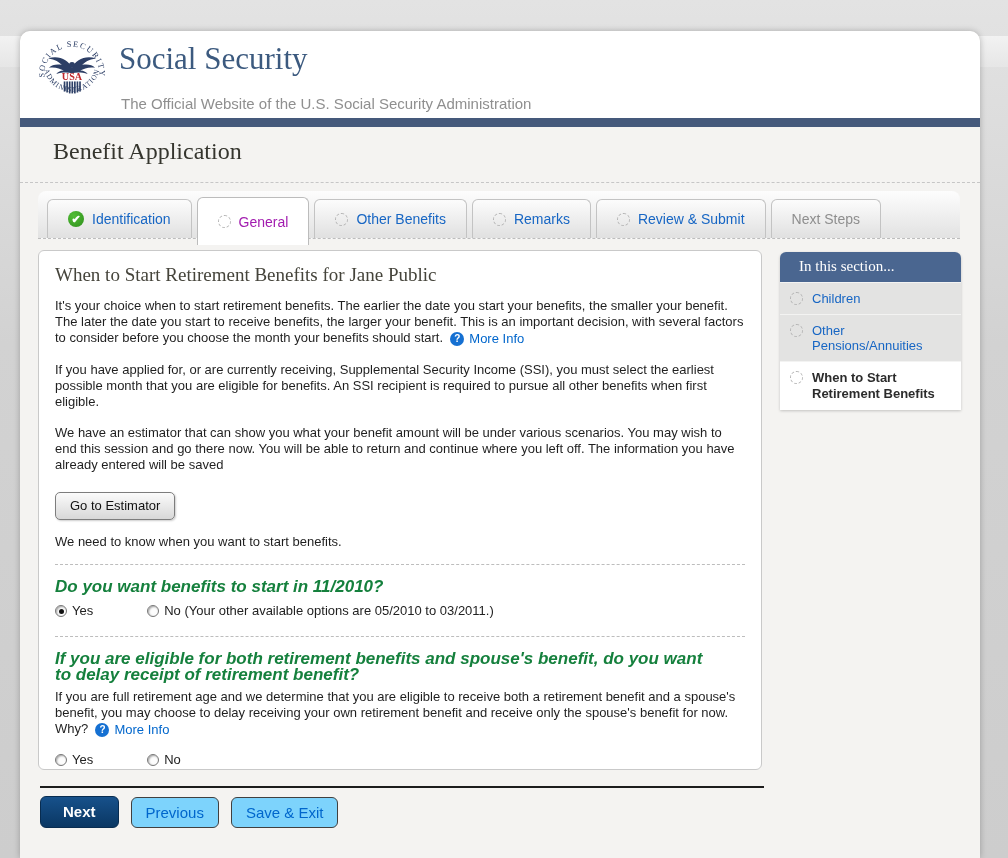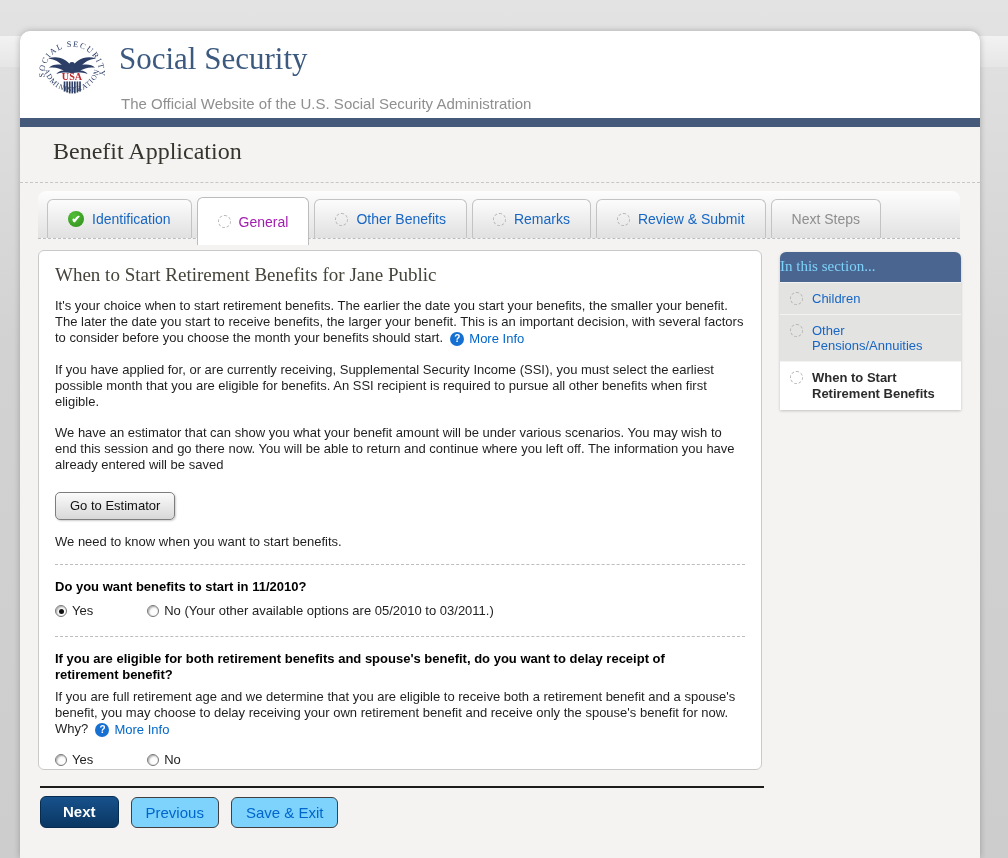--- a/index.html
+++ b/index.html
@@ -55,34 +55,34 @@
     background:#ffffff; border:1px solid #c9c9c9; border-radius:6px; padding:13px 16px; }
   .panel h2 { font-family:"Liberation Serif", serif; font-size:19px; font-weight:normal; color:#45443b; margin-bottom:12px; }
   .panel p { font-size:13px; line-height:16px; color:#1f1f1f; margin-bottom:15px; width:690px; }
   .moreinfo { display:inline-flex; align-items:center; gap:5px; color:#0066cc; text-decoration:none; white-space:nowrap; }
   .qicon { width:14px; height:14px; border-radius:50%; background:#1570d2; color:#fff; font-size:10px; font-weight:bold;
     display:inline-flex; align-items:center; justify-content:center; }
   .est-btn { display:inline-block; margin:4px 0 14px 0; padding:5px 14px 6px; font-size:13px; color:#111;
     background:linear-gradient(180deg,#fbfbfb,#d8d8d8); border:1px solid #7d7d7d; border-radius:5px; cursor:pointer;
     box-shadow:1px 1px 2px rgba(0,0,0,.2); font-family:"Liberation Sans", sans-serif; }
   .dashrule { border:none; border-top:1px dashed #bdbdbd; margin:14px 0; }
-  .qlabel { font-size:13px; font-weight:bold; color:#000000; line-height:16px; margin-bottom:6px; }
+  .qlabel { font-size:17px; font-weight:bold; color:#15803d; line-height:16px; margin-bottom:6px;font-style:italic; }
   .qhelp { font-size:13px; line-height:16px; color:#1f1f1f; margin-bottom:12px; }
   .radio-row { display:flex; align-items:center; gap:8px; font-size:13px; margin:8px 0 4px; }
   .radio-opt { display:flex; align-items:center; gap:5px; }
   .radio-opt + .radio-opt { margin-left:46px; }
   .radio { width:12px; height:12px; border-radius:50%; background:#fdfdfd; border:1px solid #777;
     box-shadow:inset 1px 1px 2px rgba(0,0,0,.35); position:relative; cursor:pointer; flex:0 0 auto; }
   .radio.checked::after { content:""; position:absolute; top:3px; left:3px; width:5px; height:5px;
     border-radius:50%; background:#111; }
 
   
   .sidebar { position:absolute; top:221px; left:760px; width:181px; box-shadow:0 1px 3px rgba(0,0,0,.2); border-radius:6px 6px 0 0; }
-  .sidebar-head { background:#4a6690; color:#7dd3fc; font-family:"Liberation Serif", serif; font-size:15px;
-    padding:6px 0 7px; border-radius:6px 6px 0 0; }
+  .sidebar-head { background:#4a6690; color:#ffffff; font-family:"Liberation Serif", serif; font-size:15px;
+    padding:6px 19px 7px; border-radius:6px 6px 0 0; }
   .side-item { display:flex; align-items:flex-start; gap:9px; padding:8px 8px 8px 10px; background:#e3e3e2;
     border-top:1px solid #f3f3f2; font-size:13px; color:#1766c4; cursor:pointer; }
   .side-item .icon-dash { margin-top:1px; }
   .side-item.current { background:#ffffff; color:#2c2c2c; font-weight:bold; cursor:default; line-height:16px; }
 
   
   .foot-rule { position:absolute; top:755px; left:20px; width:724px; border-top:2px solid #1c1c1c; }
   .footer { position:absolute; top:765px; left:20px; display:flex; align-items:center; gap:12px; }
   .btn-next { background:linear-gradient(180deg,#17518b,#0a3763); color:#fff; font-weight:bold; font-size:15px;
     border:1px solid #082c50; border-radius:6px; padding:6px 22px 7px; cursor:pointer; font-family:"Liberation Sans", sans-serif; }

